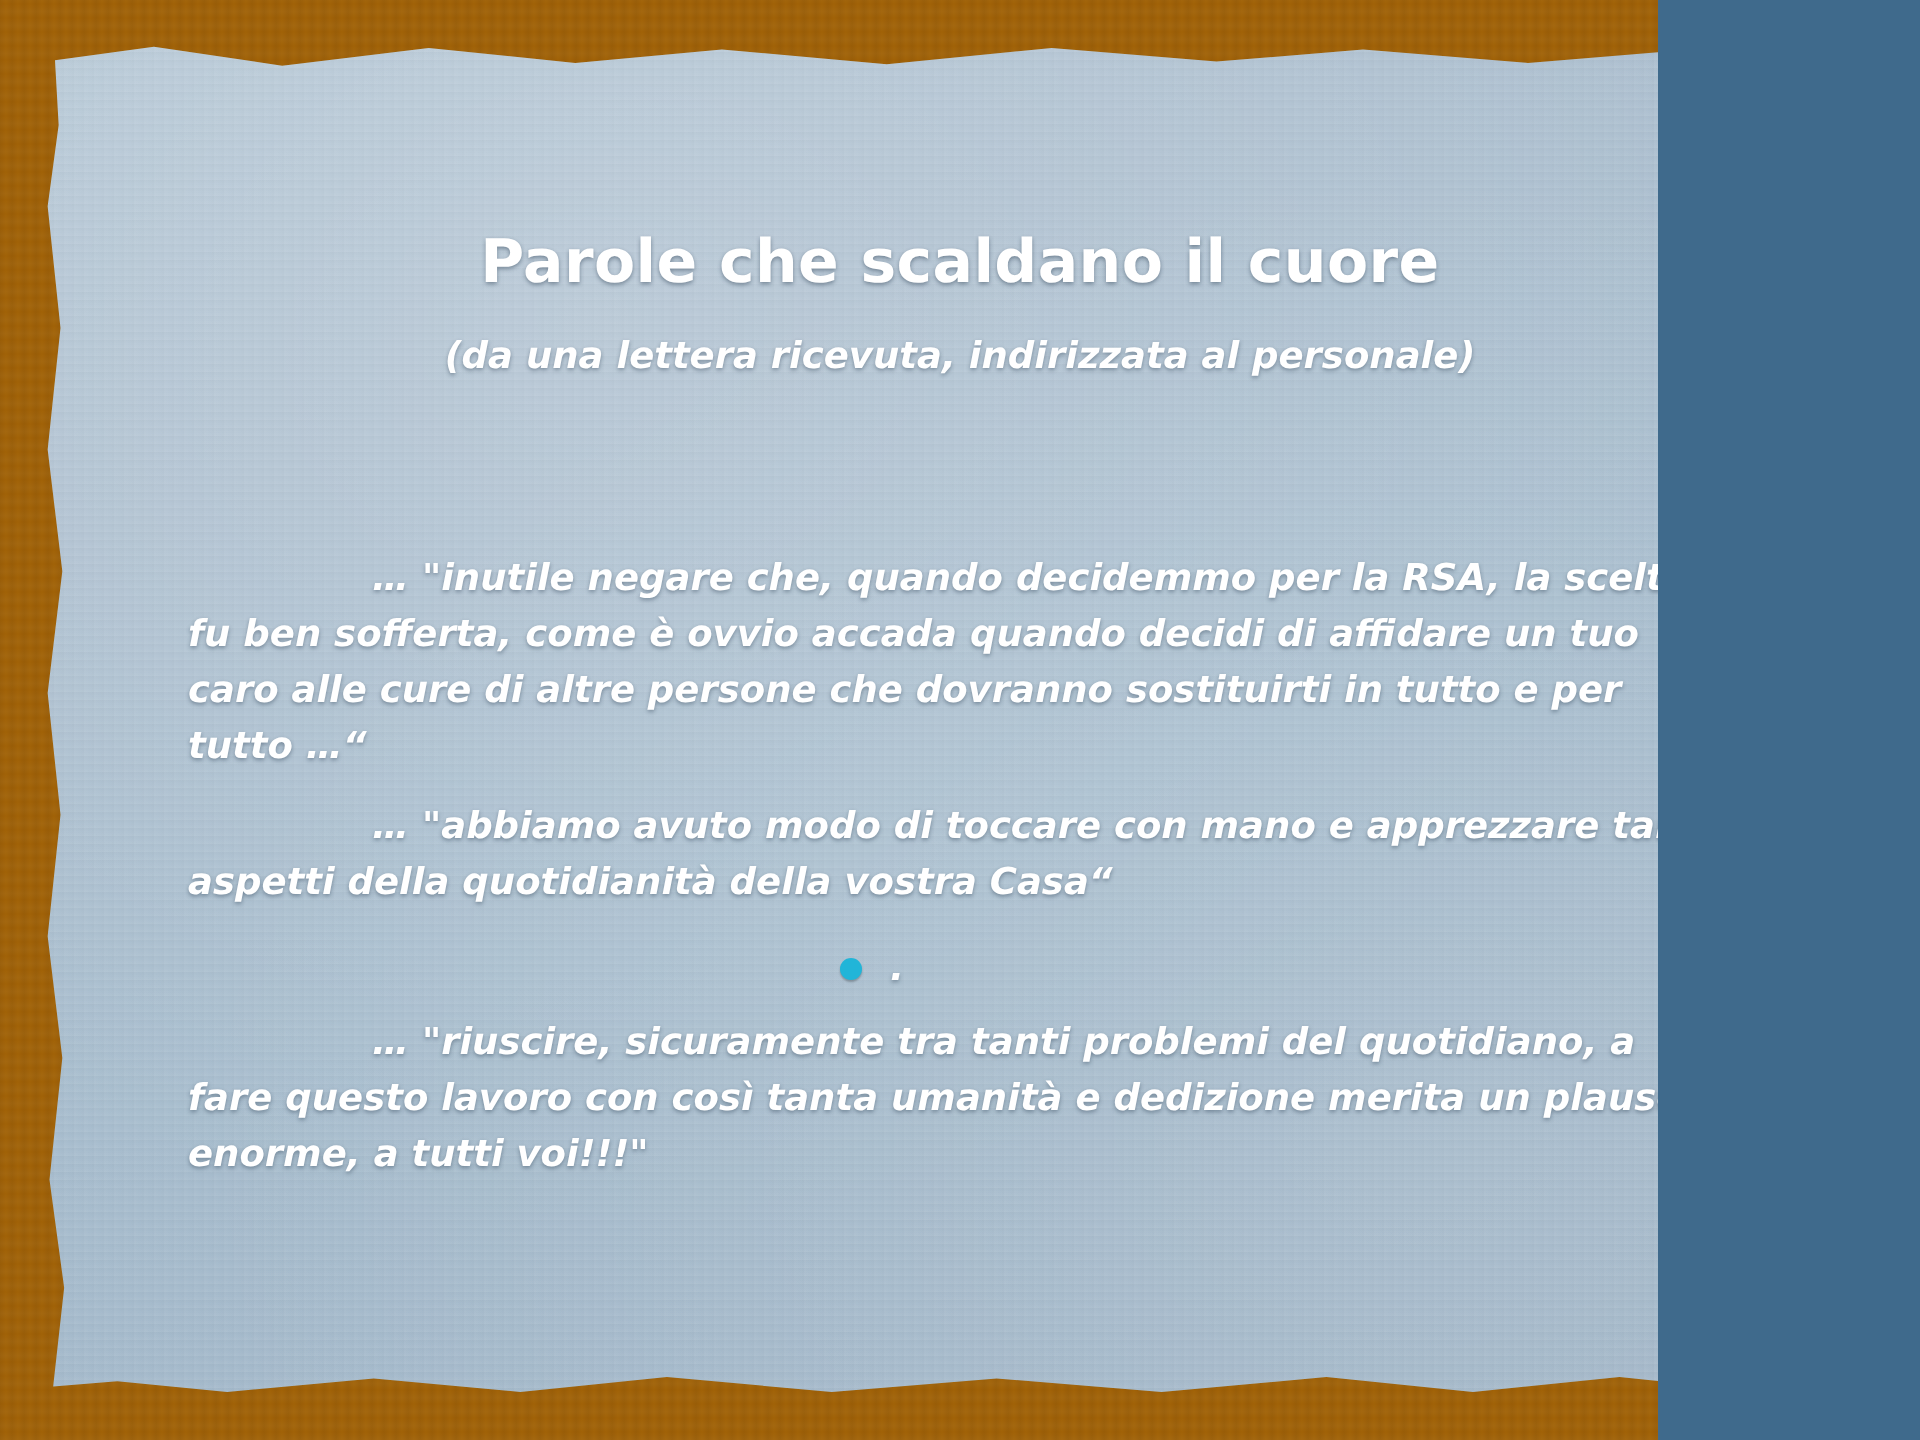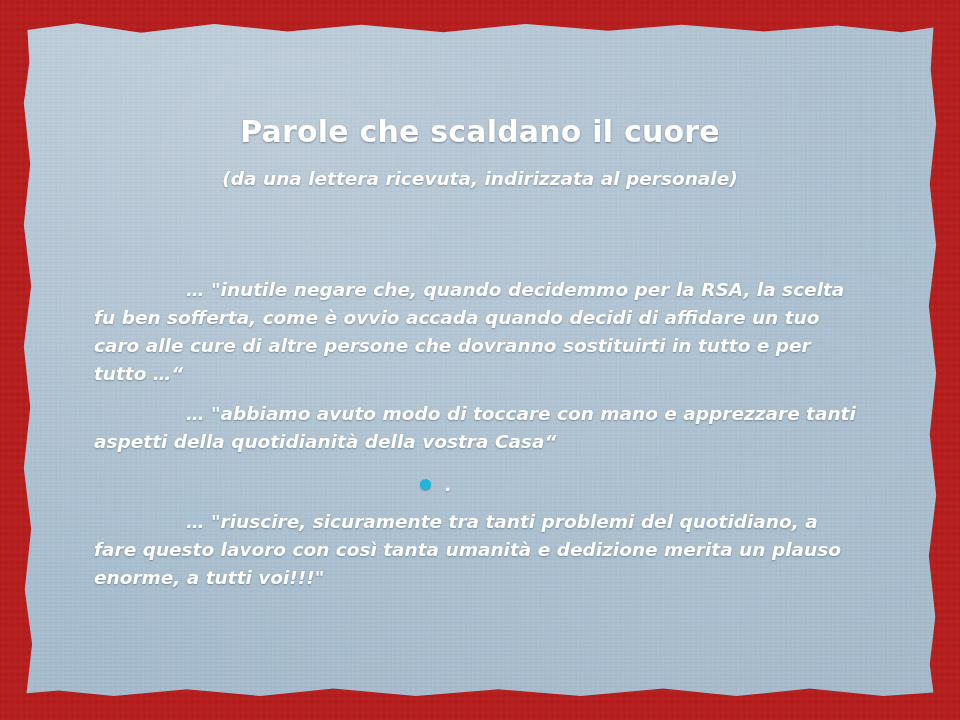--- a/index.html
+++ b/index.html
@@ -10,27 +10,27 @@
     width: 960px;
     height: 720px;
     overflow: hidden;
     font-family: "Liberation Sans", sans-serif;
     background: #3f6a8c;
   }
 
   
   .slide {
     position: relative;
-    width: 960px;
+    width: 829px;
     height: 720px;
     background:
       radial-gradient(ellipse at 18% 14%, rgba(255,255,255,0.10) 0%, rgba(255,255,255,0) 55%),
       radial-gradient(ellipse at 82% 88%, rgba(0,0,0,0.22) 0%, rgba(0,0,0,0) 60%),
       linear-gradient(145deg, #4b7697 0%, #3d6party 0%, #3c6customer 0%, #40688a 45%, #2f5373 100%);
-    background-color: #b91c1c;
+    background-color: #a16207;
     overflow: hidden;
   }
   
   .slide::before {
     content: "";
     position: absolute;
     inset: 0;
     background:
       repeating-linear-gradient(90deg, rgba(0,0,0,0.05) 0px, rgba(0,0,0,0) 3px, rgba(0,0,0,0.05) 6px),
       repeating-linear-gradient(0deg, rgba(255,255,255,0.035) 0px, rgba(255,255,255,0) 4px, rgba(255,255,255,0.03) 7px);

